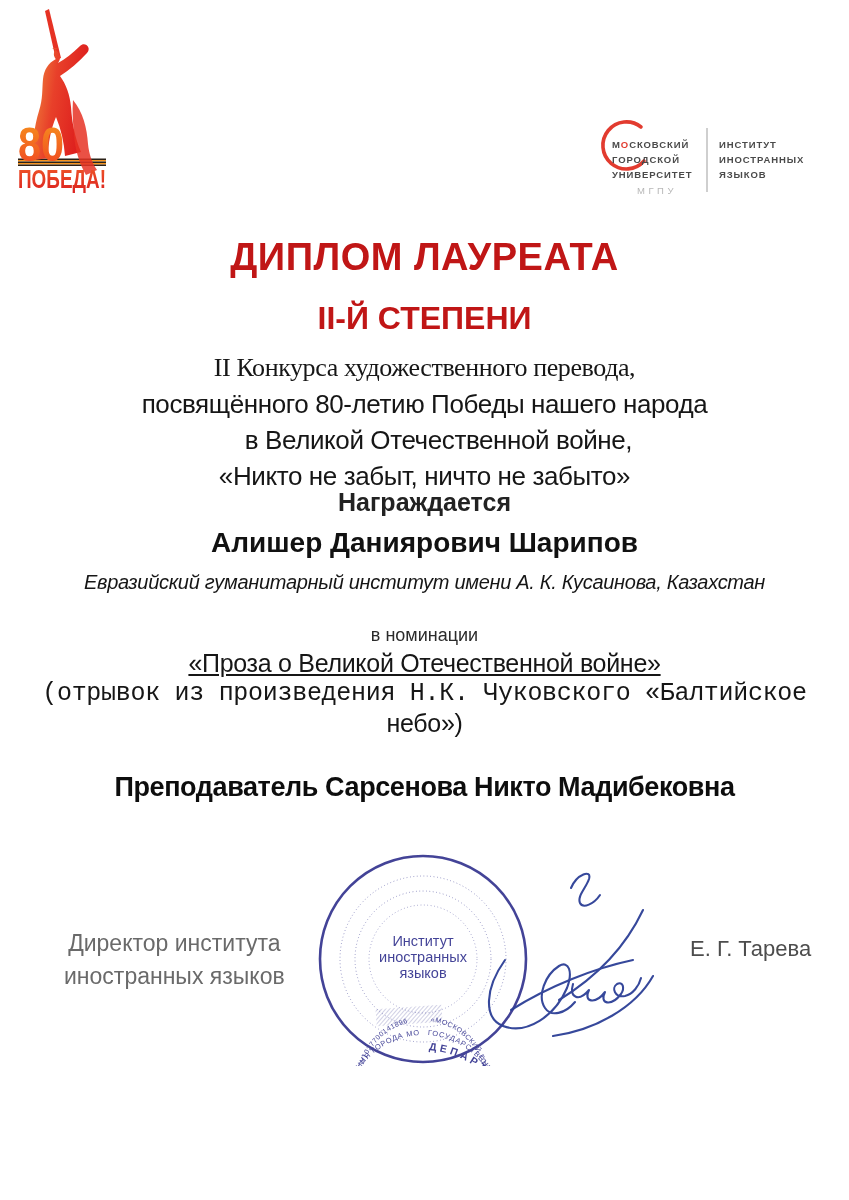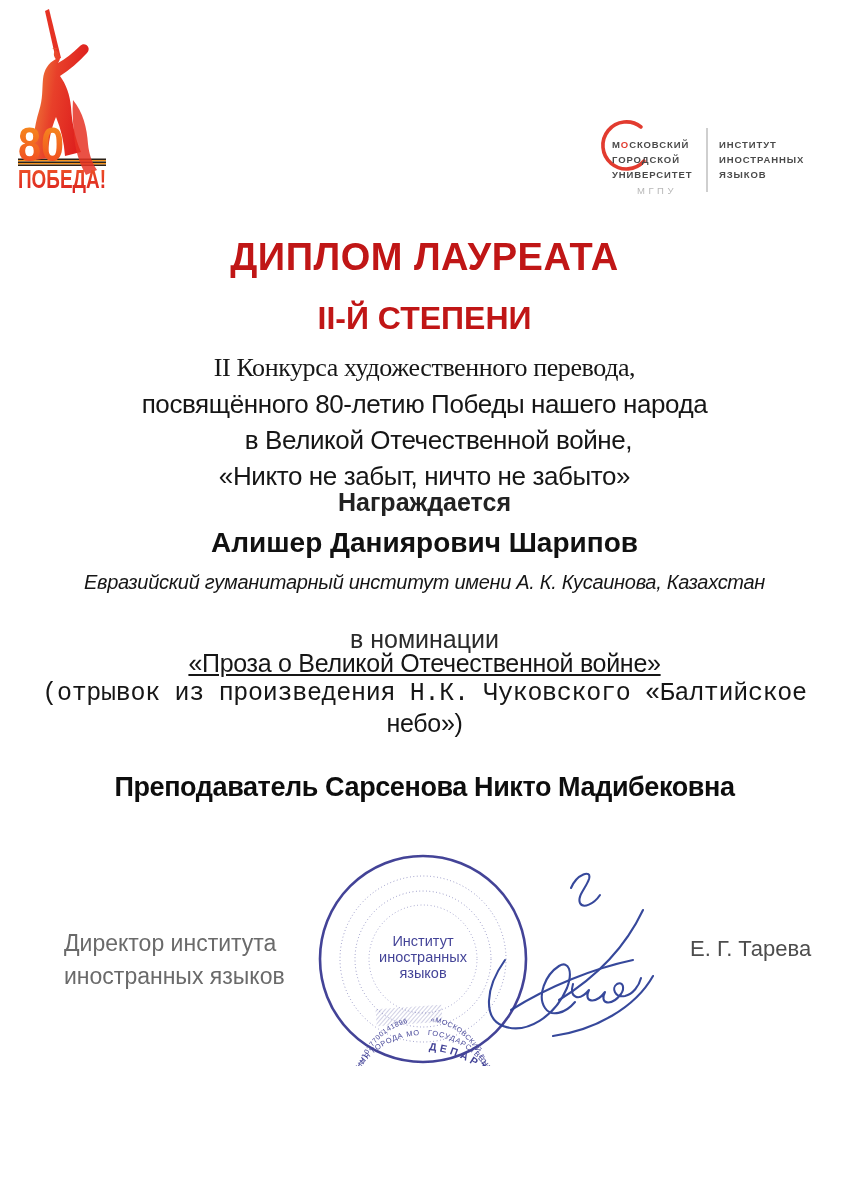--- a/index.html
+++ b/index.html
@@ -26,27 +26,27 @@
                letter-spacing:0.9px; color:#4a4a4a; white-space:nowrap; }
 
   
   .doc-title     { top:236px; font-size:38px; font-weight:bold; color:#c01616; letter-spacing:0.5px; }
   .doc-degree    { top:300px; font-size:32px; font-weight:bold; color:#c01616; }
   .contest-line  { font-size:26px; letter-spacing:-0.4px; color:#161616; }
   .c0 { top:353px;font-family:Liberation Serif, serif; } .c1 { top:389px; } .c2 { top:425px;margin-left:28px; } .c3 { top:461px; }
   .awarded-label { top:488px; font-size:25px; color:#222;font-weight:bold; }
   .recipient     { top:527px; font-size:28px; font-weight:bold; color:#111; }
   .affiliation   { top:571px; font-size:20px; font-style:italic; letter-spacing:-0.3px; color:#161616; }
-  .nom-label     { top:625px; font-size:25px; color:#2b2b2b; }
+  .nom-label     { top:625px; font-size:18px; color:#2b2b2b; }
   .nom-line      { font-size:25px; letter-spacing:-0.3px; color:#161616; }
   .n0 { top:649px;text-decoration:underline; } .n1 { top:679px;font-family:Liberation Mono, monospace; } .n2 { top:709px; }
   .teacher-line  { top:772px; font-size:27px; font-weight:bold; letter-spacing:-0.4px; color:#0d0d0d; }
 
   
-  .director { left:64px; top:927px; font-size:23px; line-height:33px; color:#6a6a6a; }
+  .director { left:64px; top:927px; font-size:23px; line-height:33px; color:#6a6a6a;text-align:center; }
   .signer-name { left:690px; top:936px; font-size:22px; color:#4d4d4d; white-space:nowrap; }
   .stamp-wrap { left:316px; top:852px; width:214px; height:214px; }
   .signature-wrap { left:475px; top:868px; width:195px; height:175px; }
 
   .stamp-wrap svg text { font-family:"Liberation Sans", sans-serif; }
   .ring-outer-text  { font-size:10.5px; font-weight:bold; letter-spacing:3.2px; }
   .ring-middle-text { font-size:7.4px; letter-spacing:0.8px; }
   .ring-inner-text  { font-size:7px; letter-spacing:0.5px; }
   .ring-tiny-text   { font-size:5.6px; letter-spacing:0.4px; }
   .stamp-center-text{ font-size:14.5px; }

